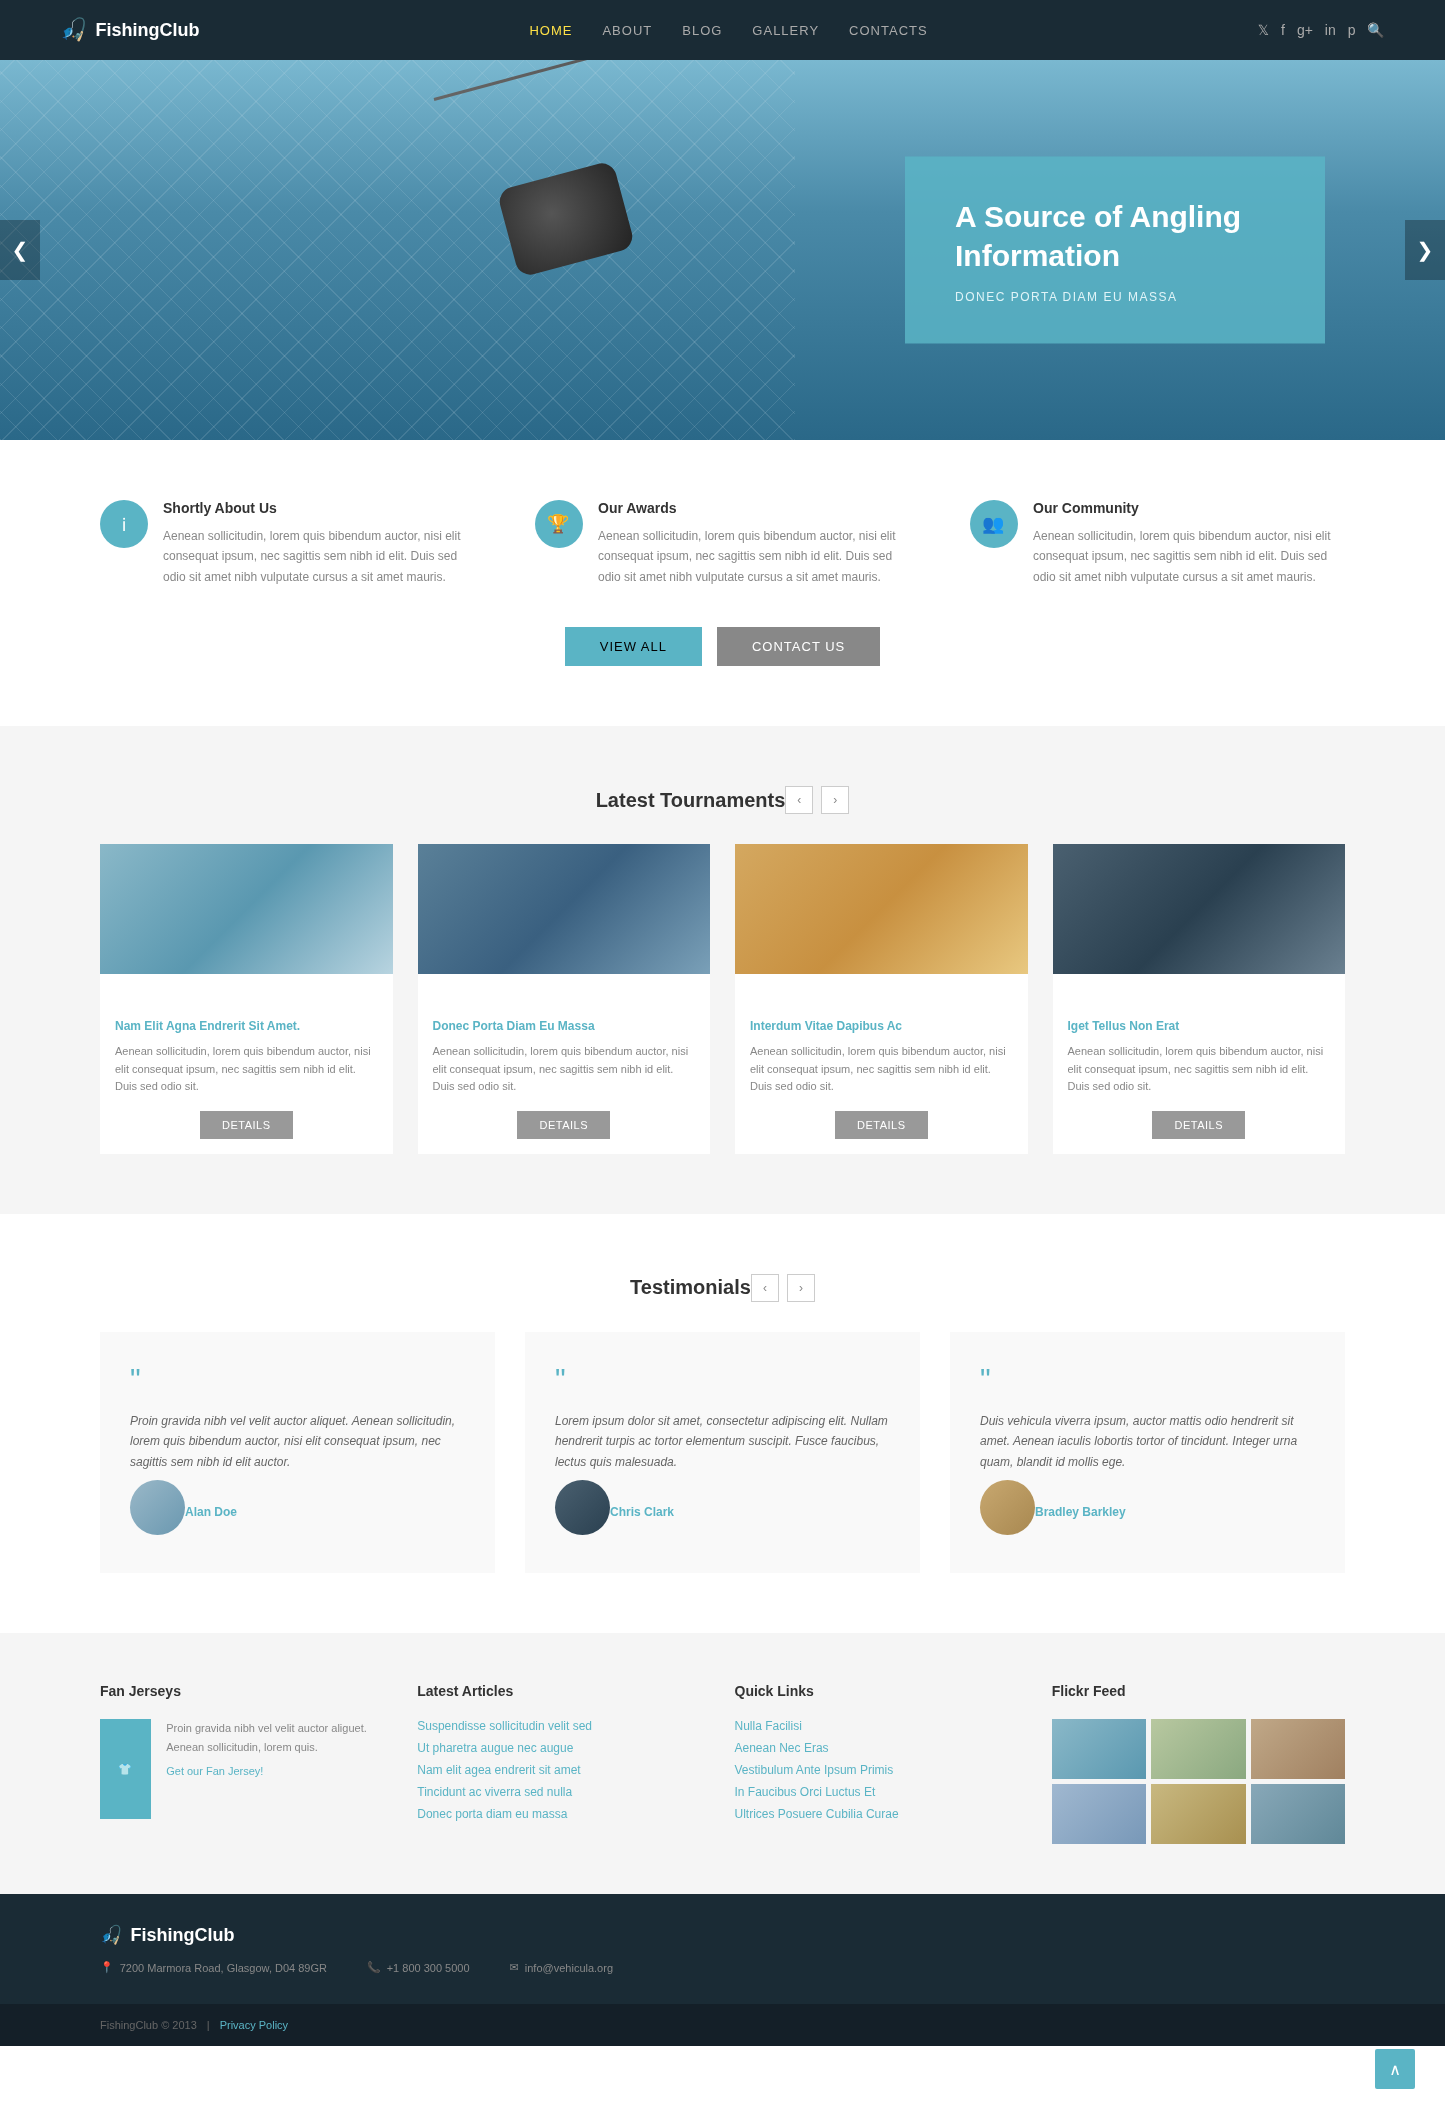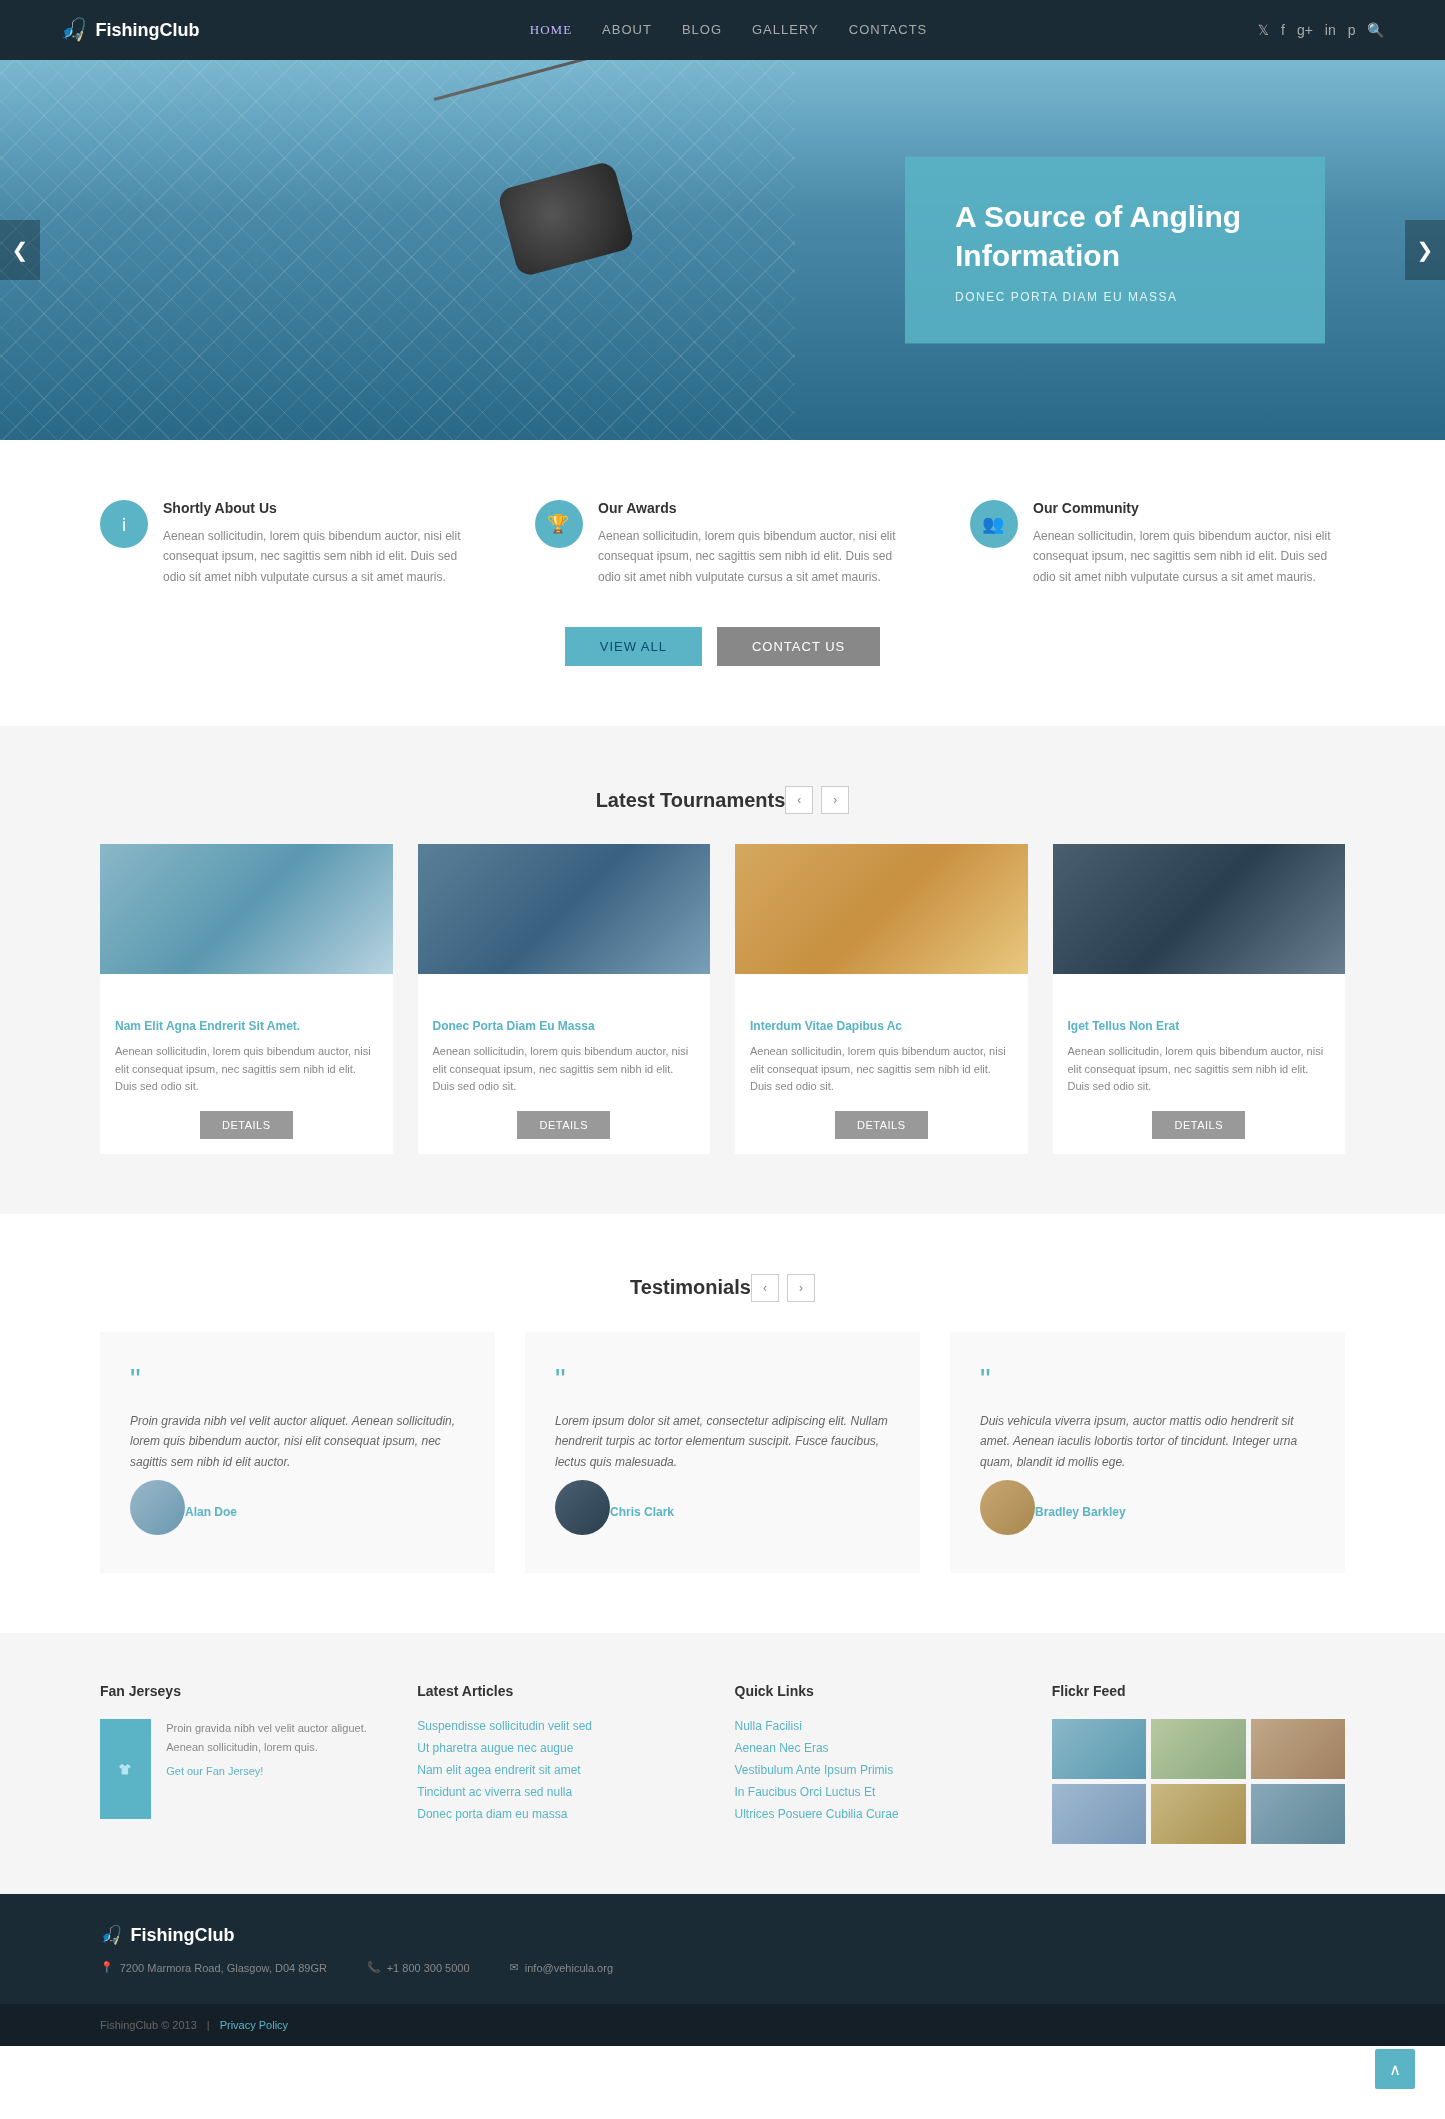--- a/index.html
+++ b/index.html
@@ -27,21 +27,21 @@
       font-size: 22px;
     }
     nav { display: flex; gap: 30px; }
     nav a {
       color: #aaa;
       text-decoration: none;
       font-size: 13px;
       letter-spacing: 1px;
       text-transform: uppercase;
     }
-    nav a.active { color: #c4b5fd; font-family: Liberation Serif, serif; }
+    nav a.active { color: #fde047; }
     .social-icons { display: flex; gap: 12px; align-items: center; }
     .social-icons span {
       color: #aaa;
       font-size: 14px;
       cursor: pointer;
     }
     .search-icon { color: #aaa; font-size: 16px; cursor: pointer; }
 
     
     .hero {
@@ -128,21 +128,21 @@
       line-height: 1.7;
     }
     .about-buttons {
       display: flex;
       justify-content: center;
       gap: 15px;
       margin-top: 20px;
     }
     .btn-primary {
       background: #5ab4c5;
-      color: #0c4a6e;
+      color: #000000;
       border: none;
       padding: 12px 35px;
       font-size: 13px;
       cursor: pointer;
       text-transform: uppercase;
       letter-spacing: 1px;
     }
     .btn-secondary {
       background: #888;
       color: #fff;

